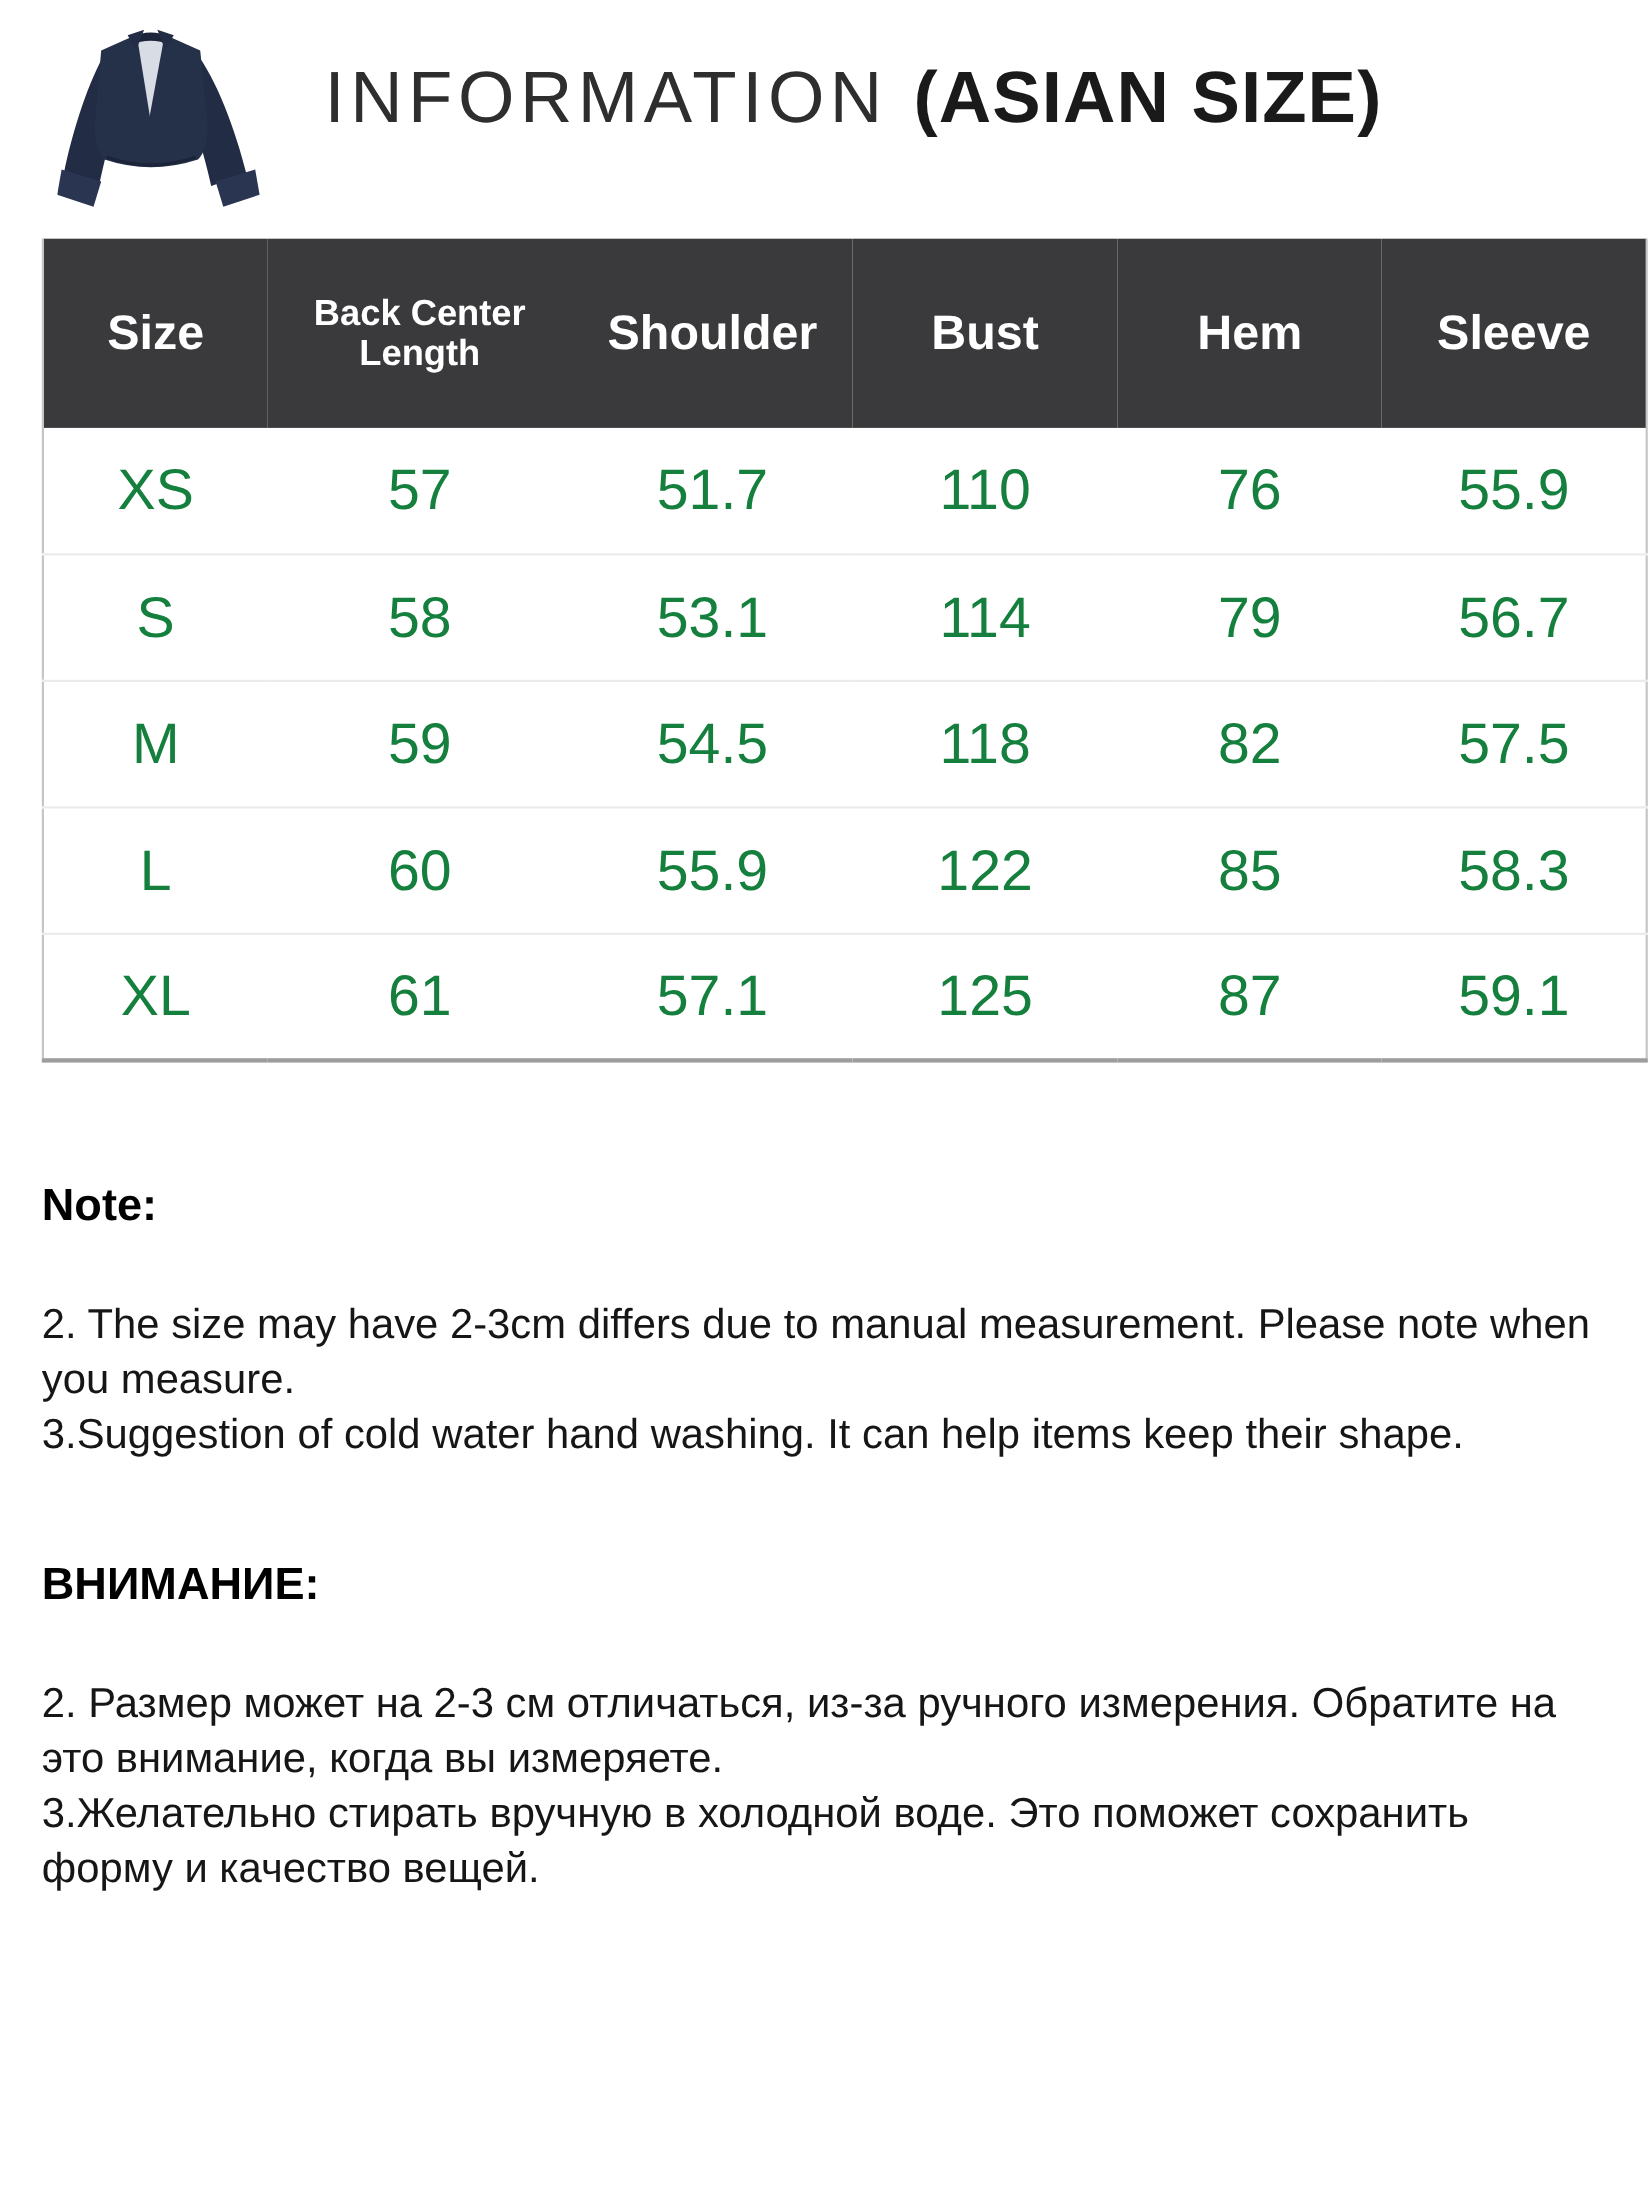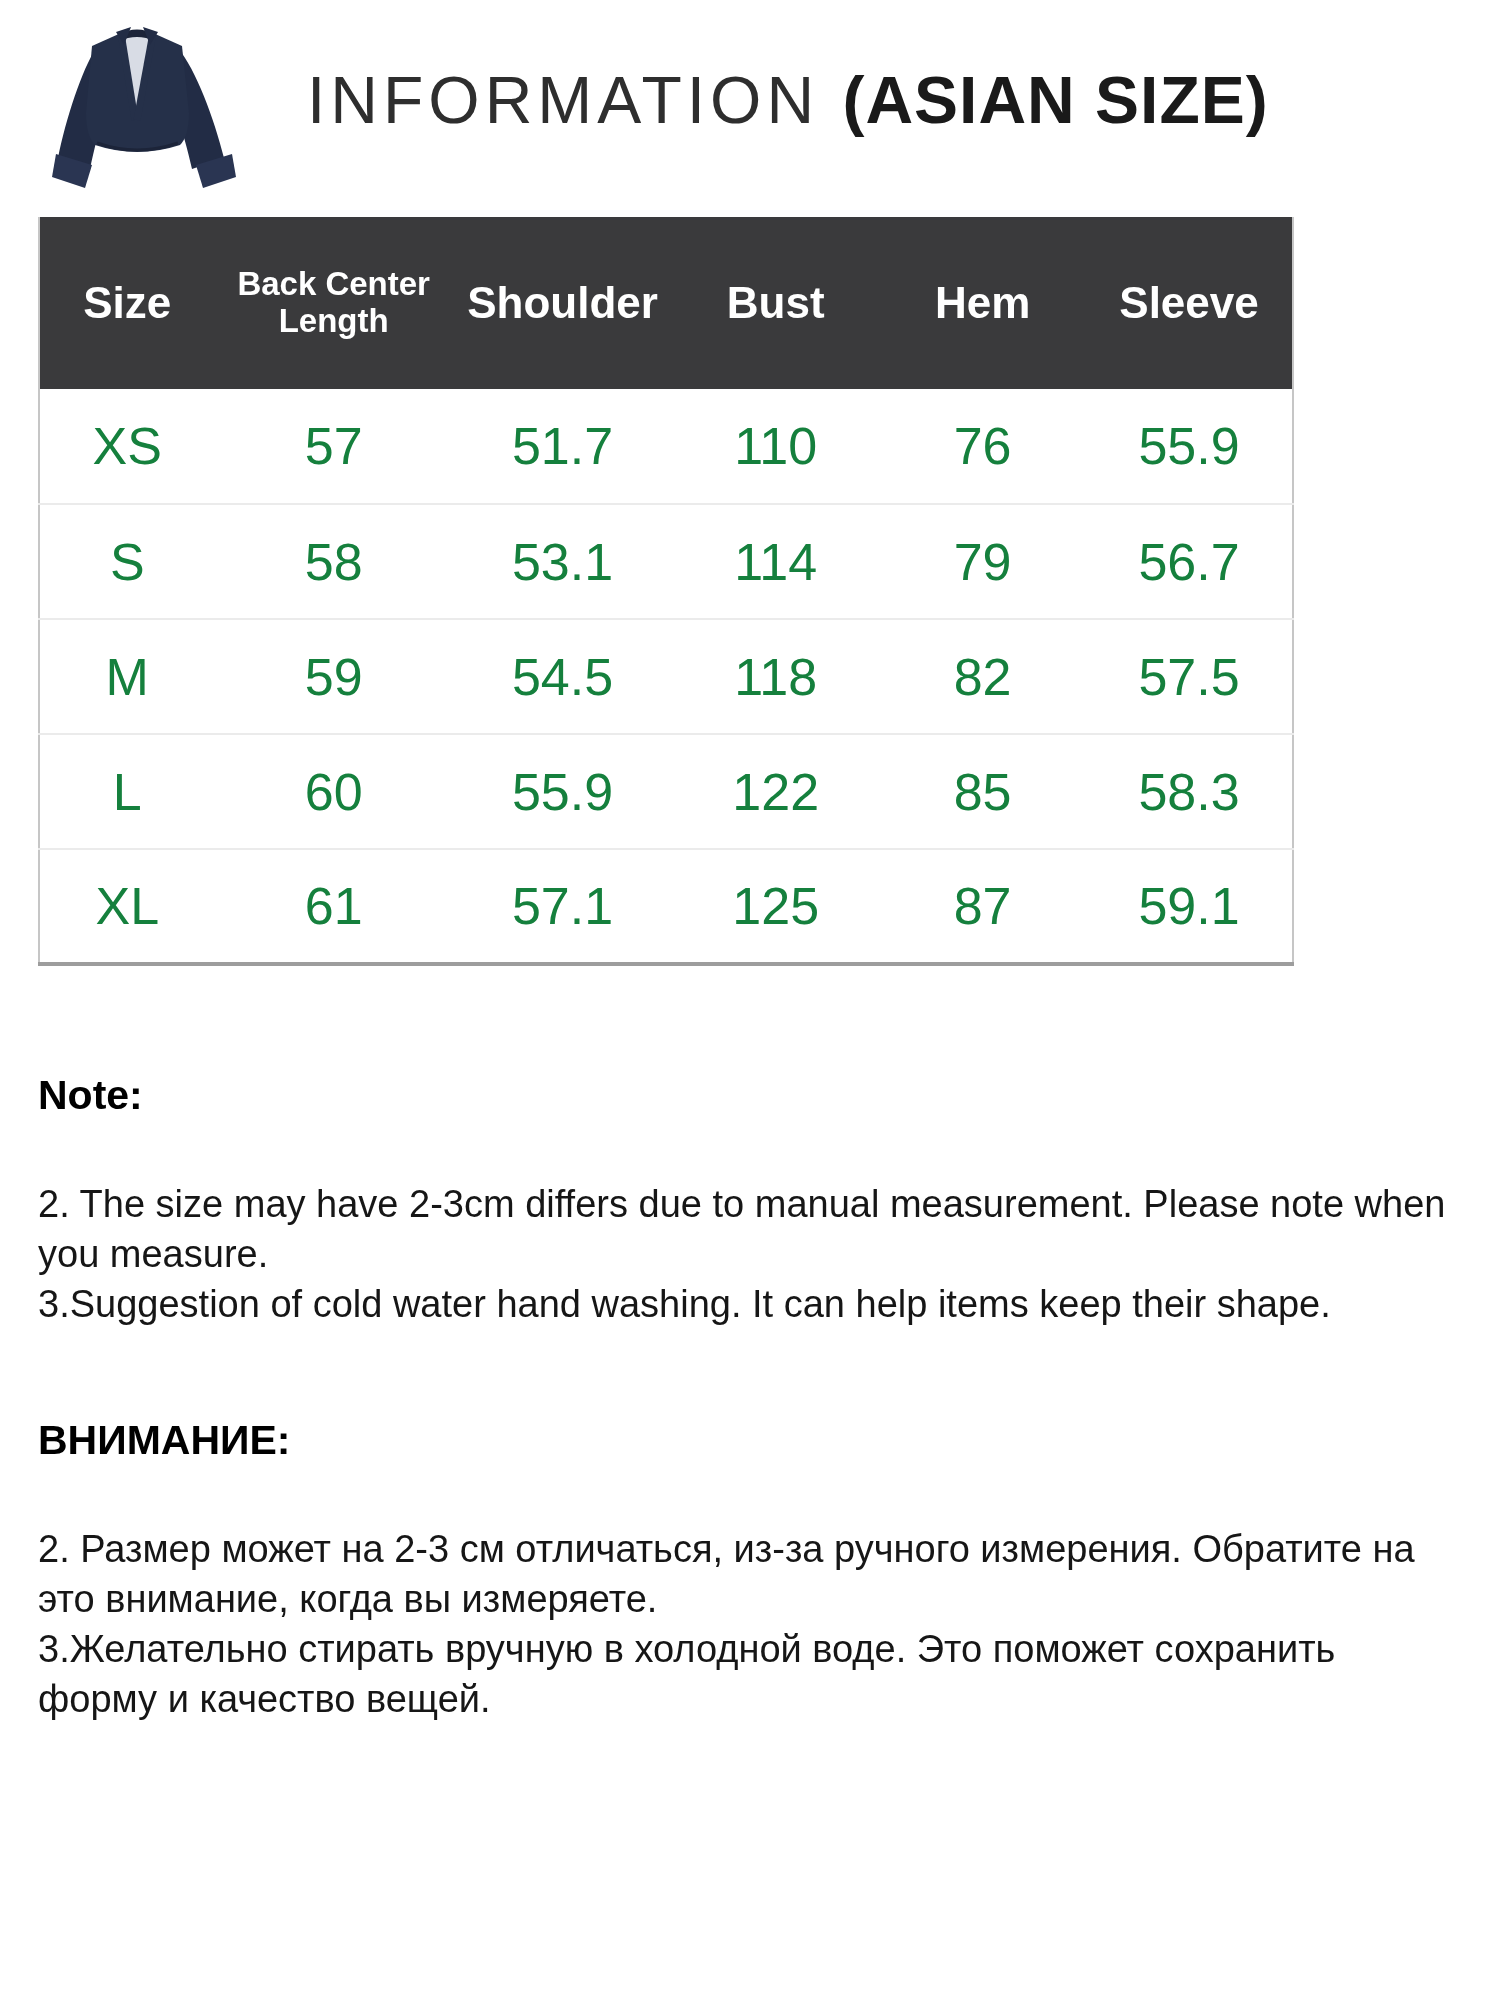--- a/index.html
+++ b/index.html
@@ -11,31 +11,31 @@
     overflow:hidden;
   }
 
   
   .jacket {
     position:absolute; left:52px; top:18px;
     width:185px; height:175px;
   }
   .title {
     position:absolute; left:295px; top:55px;
-    margin:12px; white-space:nowrap;
+    margin:0; white-space:nowrap;
     font-size:66px; line-height:1;
     color:#2e2e2e; font-weight:normal;
   }
   .title .t-light { letter-spacing:5px; font-weight:normal; }
   .title .t-bold  { letter-spacing:1px; font-weight:bold; color:#1a1a1a; }
 
   
   .size-table {
     position:absolute; left:38px; top:217px;
-    width:1256px;
+    width:1460px;
     border-collapse:collapse; table-layout:fixed;
     border-left:2px solid #c6c6c6;
     border-right:2px solid #c6c6c6;
     border-bottom:4px solid #9d9d9d;
     border-radius:16px;
   }
   .size-table thead th {
     background:#3a3a3c; color:#ffffff;
     height:172px; vertical-align:middle;
     font-size:44px; font-weight:600; line-height:1.12;

